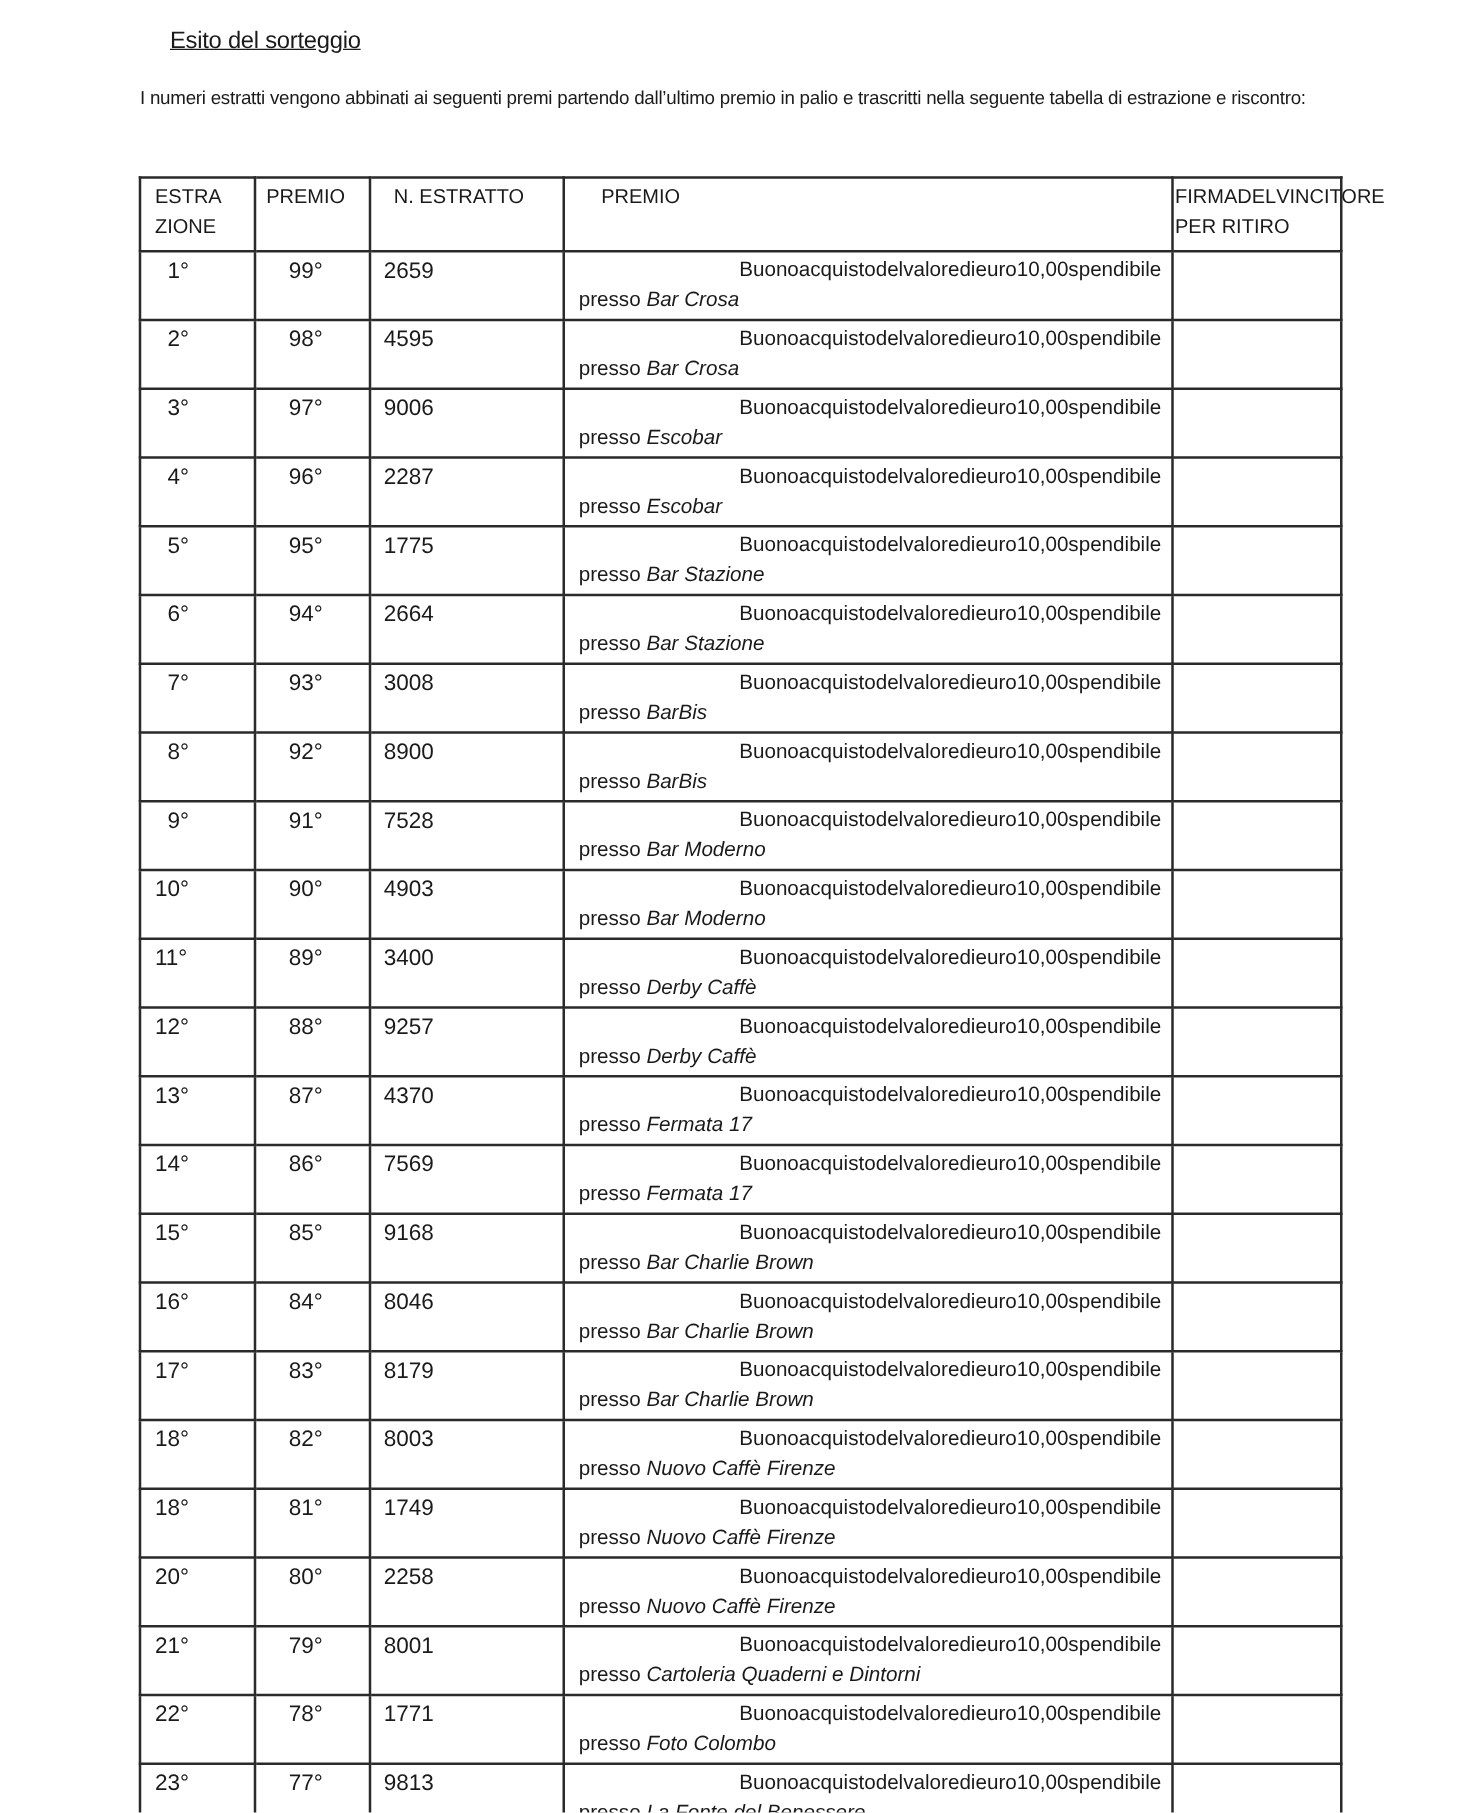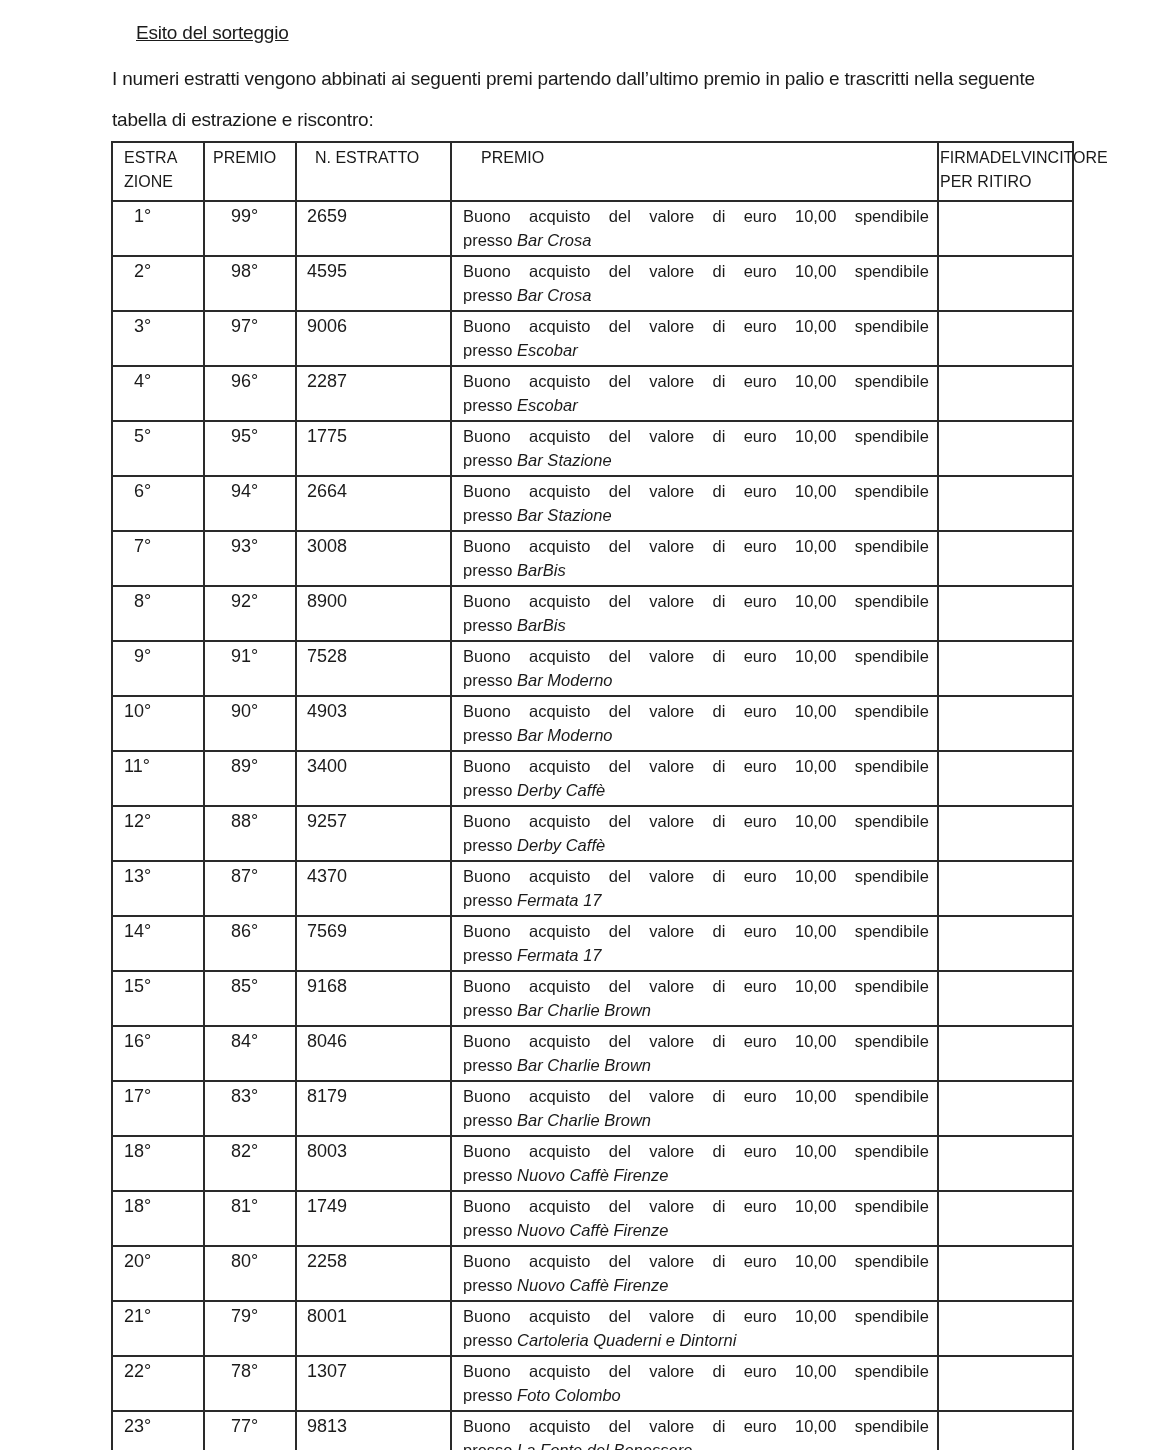--- a/index.html
+++ b/index.html
@@ -7,21 +7,21 @@
     width: 1170px; height: 1450px; position: relative; overflow: hidden;
     font-family: "Liberation Sans", "DejaVu Sans", sans-serif;
     color: #1a1a1a;
   }
   .title {
     position: absolute; left: 112px; top: 22px;
     font-size: 19px; text-decoration: underline; letter-spacing: -0.2px; margin-left: 24px;
   }
   .intro {
     position: absolute; left: 112px; top: 58px; width: 960px;
-    font-size: 19px; line-height: 41px; letter-spacing: -0.2px;
+    font-size: 15px; line-height: 41px; letter-spacing: -0.2px;
   }
   table {
     position: absolute; left: 111px; top: 141px;
     width: 963px; border-collapse: collapse;
     table-layout: fixed;
   }
   td, th {
     border: 2px solid #2a2a2a;
     vertical-align: top;
     font-weight: normal;
@@ -41,21 +41,21 @@
   th.c2 { padding-left: 8px; }
   th.c3 { padding-left: 18px; }
   th.c4 { padding-left: 29px; }
   th.c5 { padding-left: 1px; margin-left: 44px; }
   .h5 { display: flex; justify-content: space-between; padding-right: 1px; }
   td.c1 { text-align: left; padding-left: 11px; }
   td.c1.single { padding-left: 21px; }
   td.c2 { text-align: left; padding-left: 26px; }
   td.c3 { padding-left: 10px; }
   td.c4 { padding-left: 11px; padding-right: 8px; font-size: 16.5px; }
-  .line1 { display: flex; justify-content: space-between; }
+  .line1 { display: flex; justify-content: flex-end; }
   .shop { font-style: italic; }
 </style>
 </head>
 <body>
 
 <div class="title">Esito del sorteggio</div>
 <div class="intro">I numeri estratti vengono abbinati ai seguenti premi partendo dall’ultimo premio in palio e trascritti nella seguente tabella di estrazione e riscontro:</div>
 
 <table>
   <thead>
@@ -473,21 +473,21 @@
             <span>10,00</span>
             <span>spendibile</span>
           </div>
           <div><span>presso </span><span class="shop">Cartoleria Quaderni e Dintorni</span></div>
         </td>
         <td class="c5"></td>
       </tr>
       <tr>
         <td class="c1">22°</td>
         <td class="c2">78°</td>
-        <td class="c3">1307</td>
+        <td class="c3">1771</td>
         <td class="c4">
           <div class="line1">
             <span>Buono</span>
             <span>acquisto</span>
             <span>del</span>
             <span>valore</span>
             <span>di</span>
             <span>euro</span>
             <span>10,00</span>
             <span>spendibile</span>

